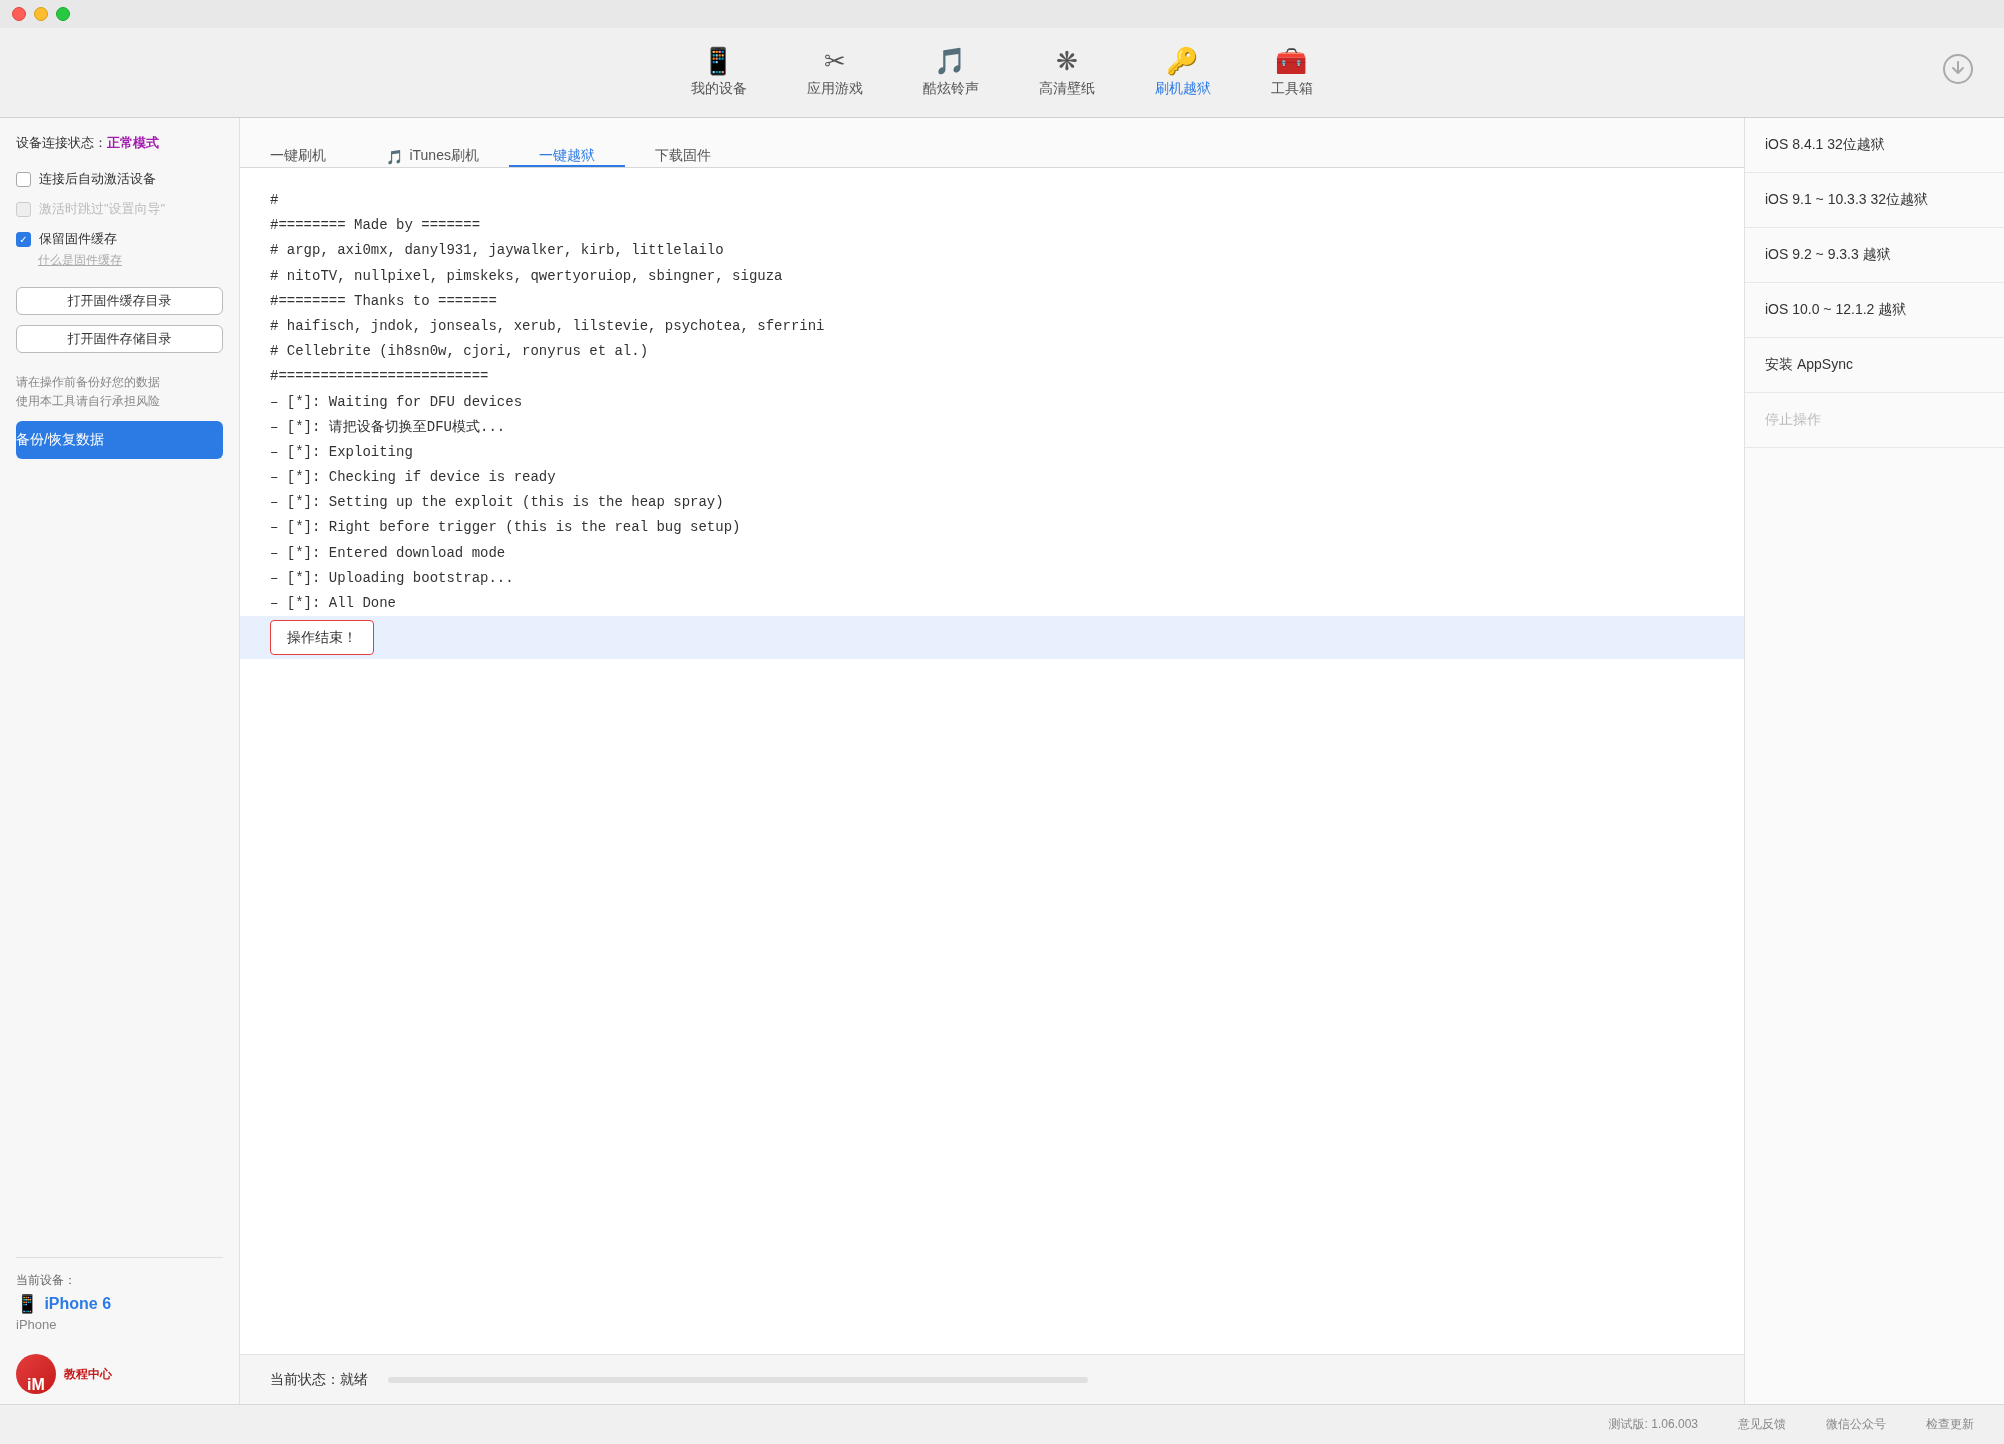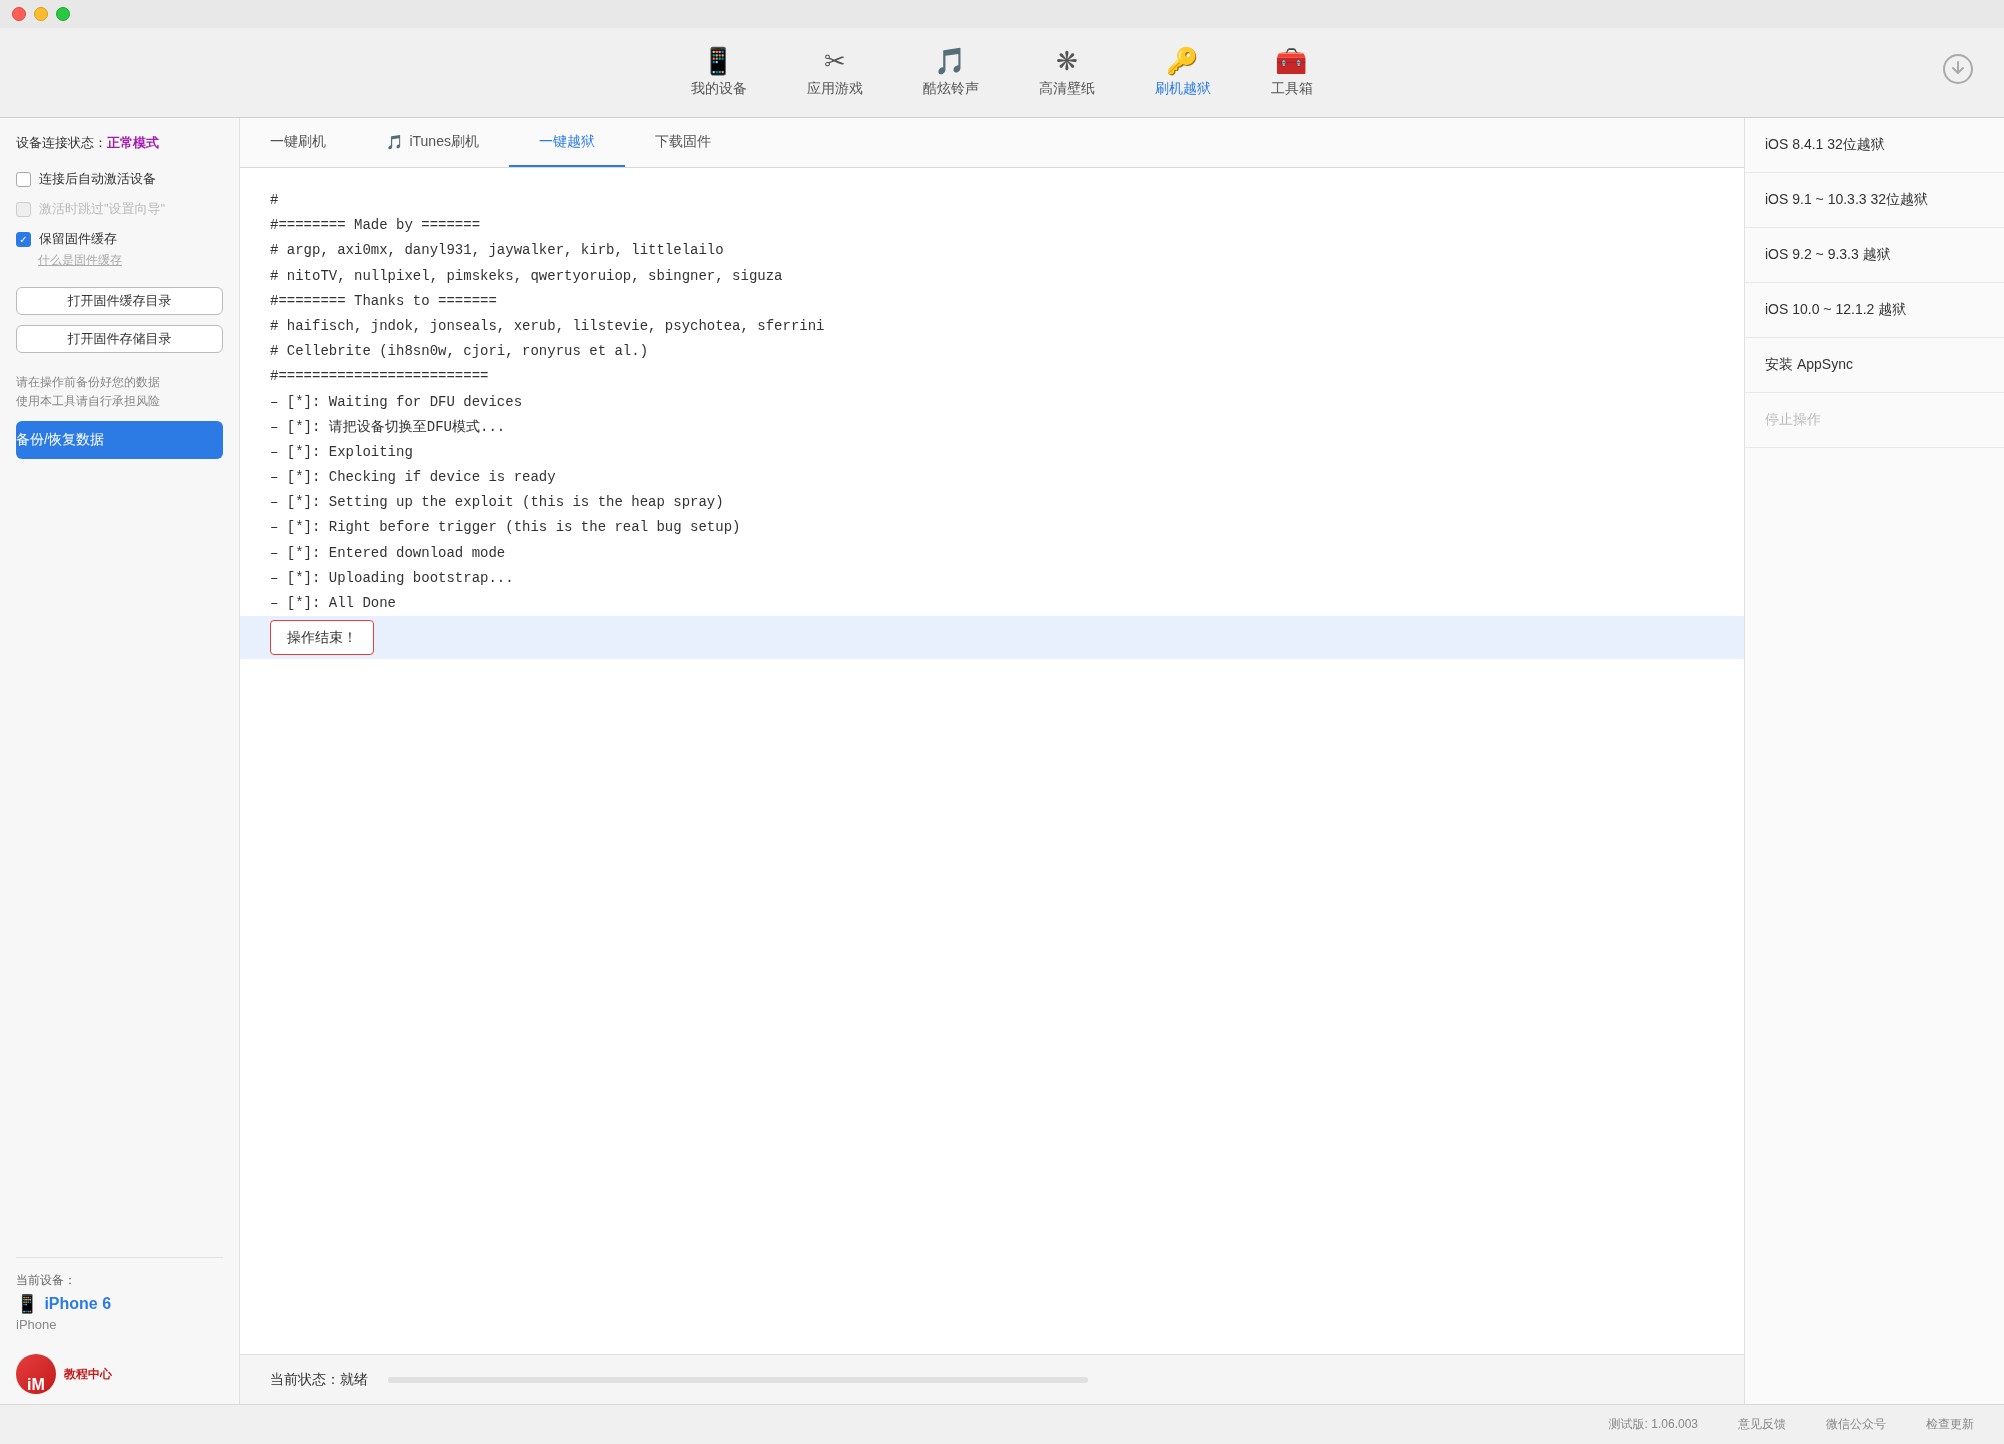--- a/index.html
+++ b/index.html
@@ -240,21 +240,21 @@
       display: flex;
       border-bottom: 1px solid #d8d8d8;
       background: #fafafa;
       flex-shrink: 0;
       height: 50px;
     }
     .tab {
       padding: 0 30px;
       height: 100%;
       display: flex;
-      align-items: center;
+      align-items: flex-end;
       font-size: 14px;
       color: #555;
       cursor: pointer;
       border-bottom: 2px solid transparent;
       gap: 6px;
     }
     .tab.active {
       color: #2c7be5;
       border-bottom: 2px solid #2c7be5;
     }

